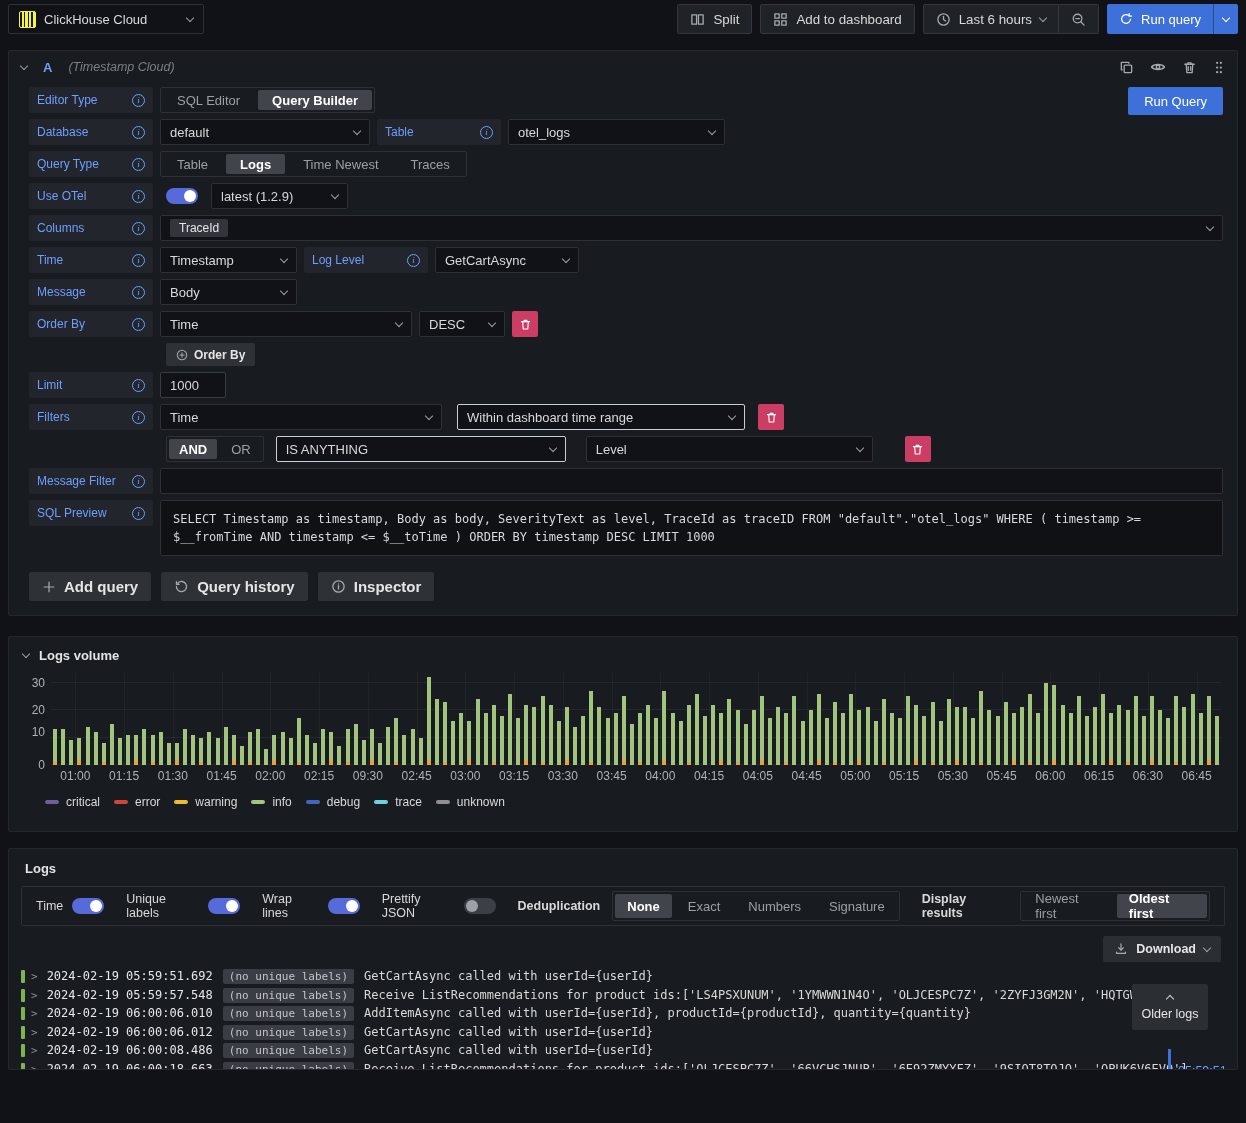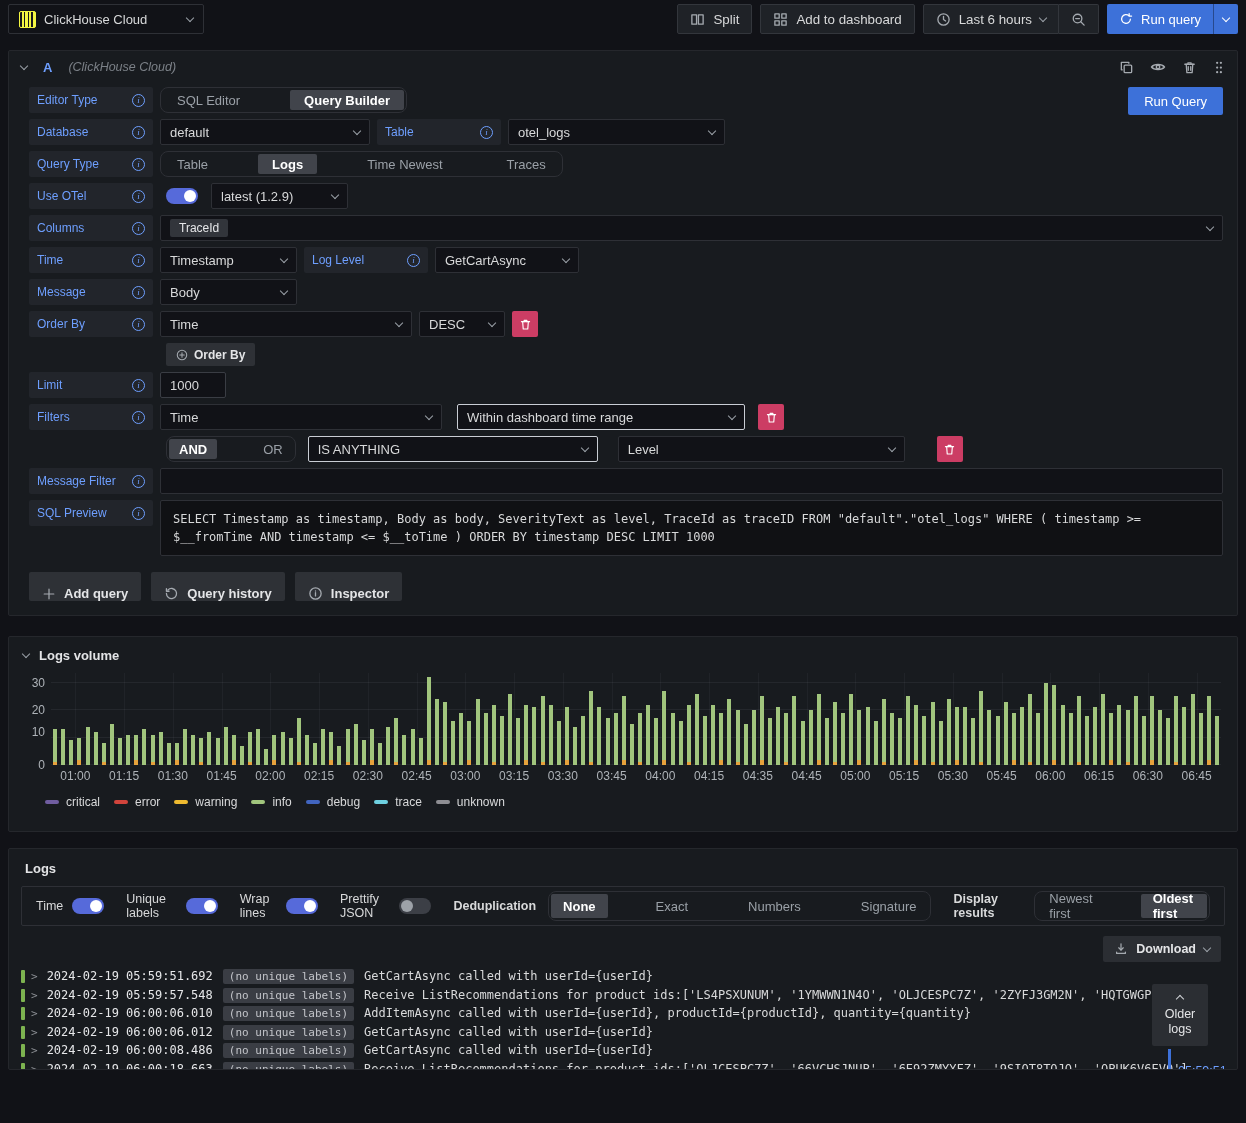--- a/index.html
+++ b/index.html
@@ -38,41 +38,41 @@
   .q-letter { color:#6e9fff; font-weight:700; font-size:13px; }
   .q-hint { color:#7b8087; font-style:italic; font-size:12.5px; }
   .q-icons { margin-left:auto; display:flex; gap:16px; align-items:center; }
   .q-icons span { cursor:pointer; }
 
   .rows { padding:4px 14px 0 20px; display:flex; flex-direction:column; gap:6px; }
   .row { display:flex; gap:7px; height:26px; }
   .row.auto { height:auto; }
   .lbl { width:124px; flex:none; background:#22252b; border-radius:2px; display:flex; align-items:center; justify-content:space-between; padding:0 8px; color:#6e9fff; font-size:12px; font-weight:500; }
   .info-i { width:13px; height:13px; border:1px solid #6e9fff; border-radius:50%; color:#6e9fff; font-size:9px; font-style:italic; font-family:"Liberation Serif",serif; display:flex; align-items:center; justify-content:center; flex:none; }
-  .seg-group { display:flex; border:1px solid #2e3036; border-radius:8px; background:#181b1f;gap:32px; }
+  .seg-group { display:flex; border:1px solid #2e3036; border-radius:2px; background:#181b1f; }
   .seg { padding:0 14px; display:flex; align-items:center; color:#9aa0a7; font-weight:500; cursor:pointer; border-radius:2px; margin:2px; }
   .seg.sel { background:#41444b; color:#fff; font-weight:700; }
   .select, .inputbox { background:#111217; border:1px solid #2e3036; border-radius:2px; display:flex; align-items:center; padding:0 9px; color:#d8d9da; cursor:pointer; }
   .select .chev { margin-left:auto; }
   .select.hl { border-color:#c9cdd4;text-align:center; }
   .inputbox input { background:transparent; border:none; outline:none; color:#d8d9da; font-size:13px; width:100%; font-family:inherit; }
   .chip { background:#32353b; border-radius:2px; padding:2px 9px; font-size:12px; color:#e6e7e9; }
   .switch { width:32px; height:16px; border-radius:9px; background:#566ada; position:relative; flex:none; cursor:pointer; }
   .switch::after { content:""; position:absolute; width:12px; height:12px; border-radius:50%; background:#fff; top:2px; right:2px; }
   .switch.off { background:#3c3f46; }
   .switch.off::after { right:auto; left:2px; background:#9da2a8; }
   .danger-btn { width:26px; height:26px; background:#cc3d64; border:none; border-radius:2px; display:flex; align-items:center; justify-content:center; cursor:pointer; flex:none; }
   .danger-btn svg { stroke:#fff; }
   .add-btn { display:inline-flex; align-items:center; gap:6px; background:#2e3136; border-radius:2px; padding:0 10px; height:23px; color:#e4e5e7; font-size:12px; font-weight:600; cursor:pointer; }
   .indent { margin-left:137px; }
   .sqlbox { flex:1; background:#101114; border:1px solid #2e3036; border-radius:2px; padding:9px 12px; font-size:12px; line-height:1.5; color:#d8d9da; min-height:52px; }
   .msgfilter { flex:1; }
   .runq-btn { position:absolute; right:0; top:0; height:28px; padding:0 16px; background:#3d71d9; color:#fff; border:none; border-radius:2px; font-size:13px; font-weight:500; cursor:pointer; }
   .editor-footer { display:flex; gap:10px; padding:16px 0 2px 20px; }
-  .foot-btn { display:flex; align-items:flex-end; gap:8px; background:#2e3136; border-radius:2px; height:29px; padding:0 13px; color:#e4e5e7; font-weight:600; font-size:13px; cursor:pointer; }
+  .foot-btn { display:flex; align-items:center; gap:8px; background:#2e3136; border-radius:2px; height:29px; padding:0 13px; color:#e4e5e7; font-weight:600; font-size:15px; cursor:pointer; }
 
   
   .vol-panel { margin-top:20px; height:196px; }
   .vol-header { display:flex; align-items:center; gap:10px; padding:11px 14px 4px; font-weight:600; color:#e3e4e6; }
   .chart { display:flex; padding:6px 16px 0 10px; }
   .yaxis { width:32px; position:relative; height:92px; flex:none; }
   .yaxis div { position:absolute; right:6px; font-size:12px; color:#aeb3b8; transform:translateY(50%); }
   .plotwrap { flex:1;text-decoration:underline; }
   .plot { position:relative; height:92px; }
   .hgrid { position:absolute; left:0; right:0; height:1px; background:rgba(204,204,220,.07); }
@@ -96,21 +96,21 @@
   .display-wrap { margin-left:auto; display:flex; align-items:center; gap:12px; }
   .dl-row { display:flex; justify-content:flex-end; padding:10px 16px 0; }
   .dl-btn { display:flex; align-items:center; gap:8px; background:#2b2e33; border-radius:2px; height:26px; padding:0 11px; color:#e4e5e7; font-weight:600; font-size:12.5px; cursor:pointer; }
   .logrows { padding:6px 0 0 12px; }
   .logrow { position:relative; display:flex; align-items:flex-start; height:18.5px; font-size:12px; line-height:17px; padding-left:10px; white-space:nowrap; overflow:hidden; }
   .lvlbar { position:absolute; left:0; top:2px; width:4px; height:13px; background:#7db350; border-radius:1px; }
   .rchev { color:#8e9196; margin-right:9px; font-size:11px; }
   .ltime { color:#e6e7e9; }
   .lchip { background:#3a3d44; color:#c3c5ca; border-radius:2px; padding:0 6px; margin:1px 10px 0; font-size:11px; line-height:15px; flex:none; }
   .lmsg { color:#d8d9da; }
-  .older-btn { position:absolute; right:29px; top:135px; width:56px; background:#2b2e33; border-radius:2px; text-align:center; padding:7px 6px 8px; font-size:12.5px; font-weight:500; color:#e4e5e7; cursor:pointer; line-height:1.25; }
+  .older-btn { position:absolute; right:29px; top:135px; width:76px; background:#2b2e33; border-radius:2px; text-align:center; padding:7px 6px 8px; font-size:12.5px; font-weight:500; color:#e4e5e7; cursor:pointer; line-height:1.25; }
   .older-btn .chev { border-color:#cfd2d6; }
   .live-ind { position:absolute; left:1159px; top:200px; display:flex; align-items:flex-end; gap:7px; }
   .live-bar { width:3px; height:30px; background:#3d71d9; }
   .live-time { color:#6e9fff; font-size:12.5px; padding-bottom:1px; }
 </style>
 </head>
 <body>
 
 <div class="topbar">
   <div class="ds-picker">
@@ -164,21 +164,21 @@
           <span class="chev"></span>
         </div>
     </div>
   </div>
 </div>
 
 <div class="panel editor-panel">
   <div class="q-header">
     <span class="chev"></span>
     <span class="q-letter">A</span>
-    <span class="q-hint">(ClickHouse Cloud)</span>
+    <span class="q-hint">(Timestamp Cloud)</span>
     <div class="q-icons">
       <span>
           <svg class="ico" width="15" height="15" viewBox="0 0 16 16">
             <rect x="5.5" y="5.5" width="8" height="8" rx="1"></rect>
             <path d="M3.5 10.5h-1v-8h8v1"></path>
           </svg>
         </span>
       <span>
           <svg class="ico" width="16" height="16" viewBox="0 0 16 16">
             <path d="M1.5 8C4 4.7 12 4.7 14.5 8 12 11.3 4 11.3 1.5 8Z"></path>
@@ -1058,29 +1058,29 @@
             </div>
           </div>
       </div>
       <div class="xlabels" id="xlabels">
           <div style="left: 2.083%;">01:00</div>
           <div style="left: 6.2497%;">01:15</div>
           <div style="left: 10.4164%;">01:30</div>
           <div style="left: 14.5831%;">01:45</div>
           <div style="left: 18.7498%;">02:00</div>
           <div style="left: 22.9165%;">02:15</div>
-          <div style="left: 27.0832%;">02:30</div>
+          <div style="left: 27.0832%;">09:30</div>
           <div style="left: 31.2499%;">02:45</div>
           <div style="left: 35.4166%;">03:00</div>
           <div style="left: 39.5833%;">03:15</div>
           <div style="left: 43.75%;">03:30</div>
           <div style="left: 47.9167%;">03:45</div>
           <div style="left: 52.0834%;">04:00</div>
           <div style="left: 56.2501%;">04:15</div>
-          <div style="left: 60.4168%;">04:35</div>
+          <div style="left: 60.4168%;">04:05</div>
           <div style="left: 64.5835%;">04:45</div>
           <div style="left: 68.7502%;">05:00</div>
           <div style="left: 72.9169%;">05:15</div>
           <div style="left: 77.0836%;">05:30</div>
           <div style="left: 81.2503%;">05:45</div>
           <div style="left: 85.417%;">06:00</div>
           <div style="left: 89.5837%;">06:15</div>
           <div style="left: 93.7504%;">06:30</div>
           <div style="left: 97.9171%;">06:45</div>
         </div>

